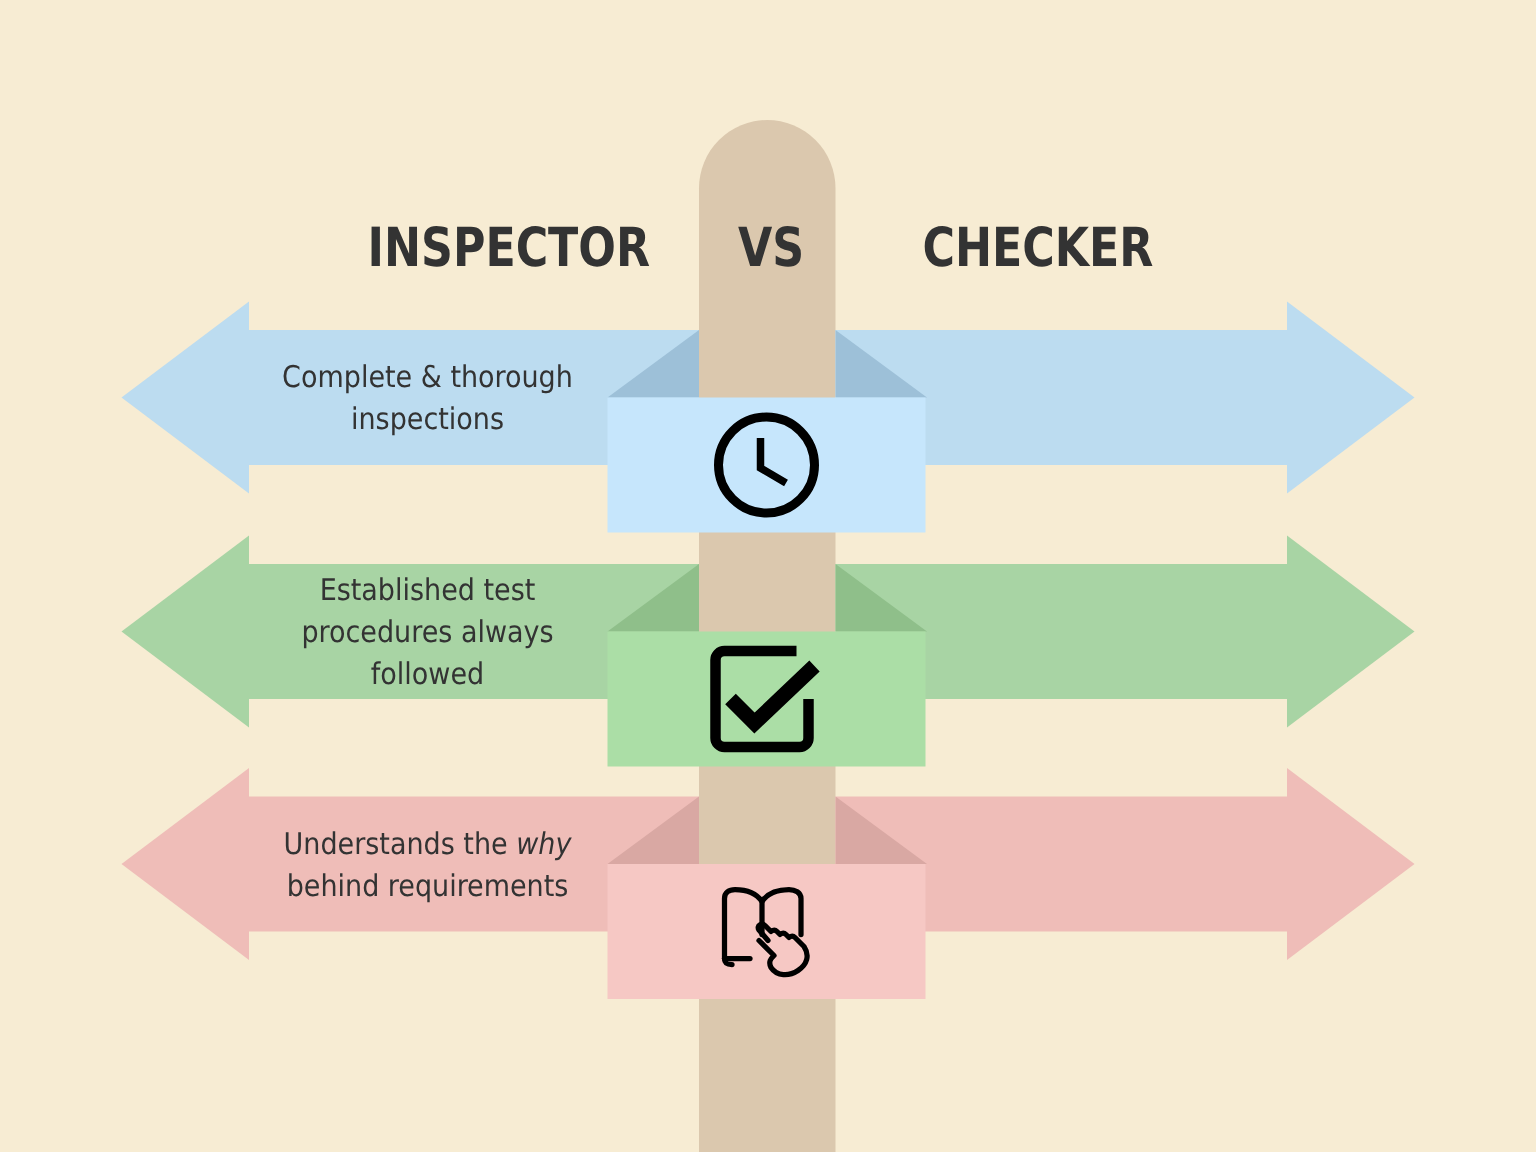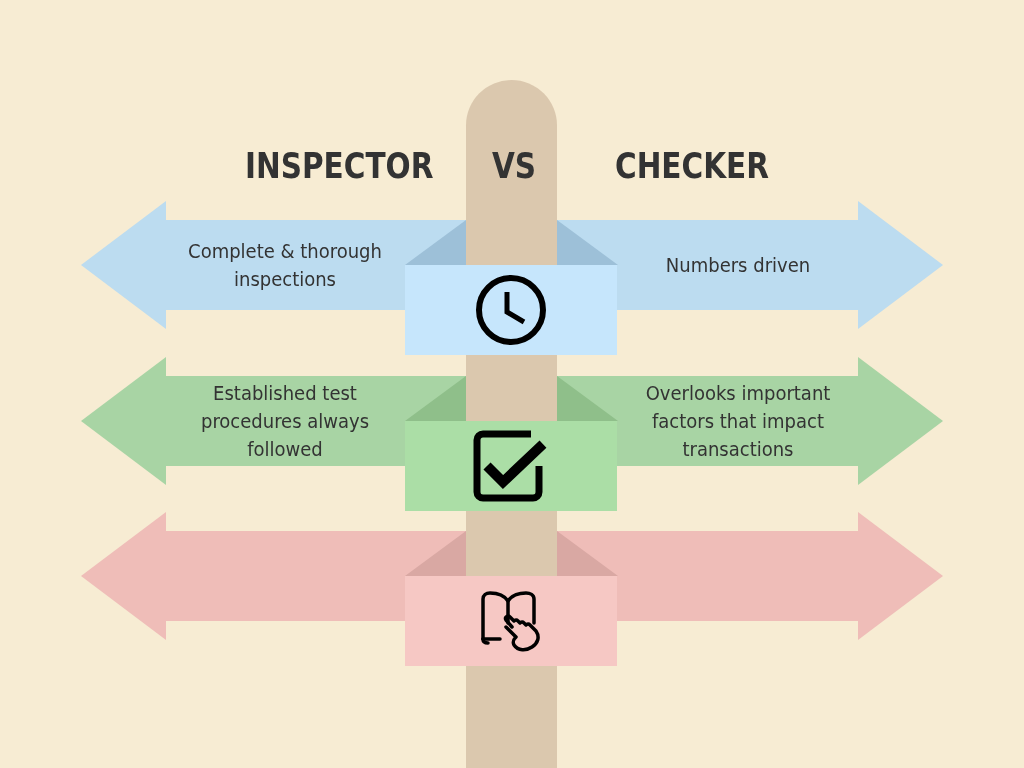--- a/index.html
+++ b/index.html
@@ -60,53 +60,54 @@
 <div class="title" style="left:615px;">CHECKER</div>
 
 <div class="row" style="top:201px;">
   <div class="head left" style="border-right-color:#bcdcf0;"></div>
   <div class="band left" style="background:#bcdcf0;"></div>
   <div class="band right" style="background:#bcdcf0;"></div>
   <div class="head right" style="border-left-color:#bcdcf0;"></div>
   <div class="fold left" style="border-right-color:#9dc0d8;"></div>
   <div class="fold right" style="border-left-color:#9dc0d8;"></div>
   <div class="txt left">Complete &amp; thorough inspections</div>
-  <div class="txt right">Numbers driven</div>
   <div class="iconbox" style="background:#c6e6fc;">
     <svg width="74" height="74" viewBox="0 0 74 74">
       <circle cx="37" cy="37" r="32" fill="none" stroke="#000" stroke-width="6"></circle>
       <path d="M33 19 V39 L50 49" fill="none" stroke="#000" stroke-width="5" stroke-linecap="butt" stroke-linejoin="miter"></path>
     </svg>
   </div>
 </div>
 
 <div class="row" style="top:357px;padding-left:19px;">
   <div class="head left" style="border-right-color:#a8d4a4;"></div>
   <div class="band left" style="background:#a8d4a4;"></div>
   <div class="band right" style="background:#a8d4a4;"></div>
   <div class="head right" style="border-left-color:#a8d4a4;"></div>
   <div class="fold left" style="border-right-color:#8fbf8a;"></div>
   <div class="fold right" style="border-left-color:#8fbf8a;"></div>
   <div class="txt left">Established test procedures always followed</div>
-  <div class="txt right">Overlooks important factors that impact transactions</div>
   <div class="iconbox" style="background:#abdea6;">
     <svg width="76" height="72" viewBox="0 0 76 72">
       <path d="M58 4 H10 A6 6 0 0 0 4 10 V62 A6 6 0 0 0 10 68 H60 A6 6 0 0 0 66 62 V36" fill="none" stroke="#000" stroke-width="7"></path>
       <path d="M14 36 L30 52 L70 14" fill="none" stroke="#000" stroke-width="10" stroke-linejoin="miter"></path>
     </svg>
   </div>
 </div>
 
 <div class="row" style="top:512px;">
   <div class="head left" style="border-right-color:#efbdb8;"></div>
   <div class="band left" style="background:#efbdb8;"></div>
   <div class="band right" style="background:#efbdb8;"></div>
   <div class="head right" style="border-left-color:#efbdb8;"></div>
   <div class="fold left" style="border-right-color:#d9a8a3;"></div>
   <div class="fold right" style="border-left-color:#d9a8a3;"></div>
+  <div class="txt left">
+    <span><span>Understands the </span><em>why</em><span> behind requirements</span></span>
+  </div>
   <div class="iconbox" style="background:#f6c8c4;">
     <svg width="66" height="64" viewBox="0 0 66 64">
       <g fill="none" stroke="#000" stroke-width="3.5" stroke-linecap="round" stroke-linejoin="round">
         <path d="M5 50 V10 C5 6 8 4 12 4 C20 4 26 6 30 12 C34 6 40 4 48 4 C52 4 56 6 56 10 V34"></path>
         <path d="M30 12 V34"></path>
         <path d="M5 50 H22"></path>
         <path d="M5 50 C5 54 8 54 10 54"></path>
         <path d="M28 38 L38 48 C36 50 34 52 36 56 C40 62 48 62 54 58 C60 54 62 48 58 42 L52 36 C50 34 48 36 48 36 L46 34 C44 32 42 34 42 34 L40 32 C38 30 36 32 36 32 L32 28 C30 26 26 28 28 31 L34 38"></path>
       </g>
     </svg>

